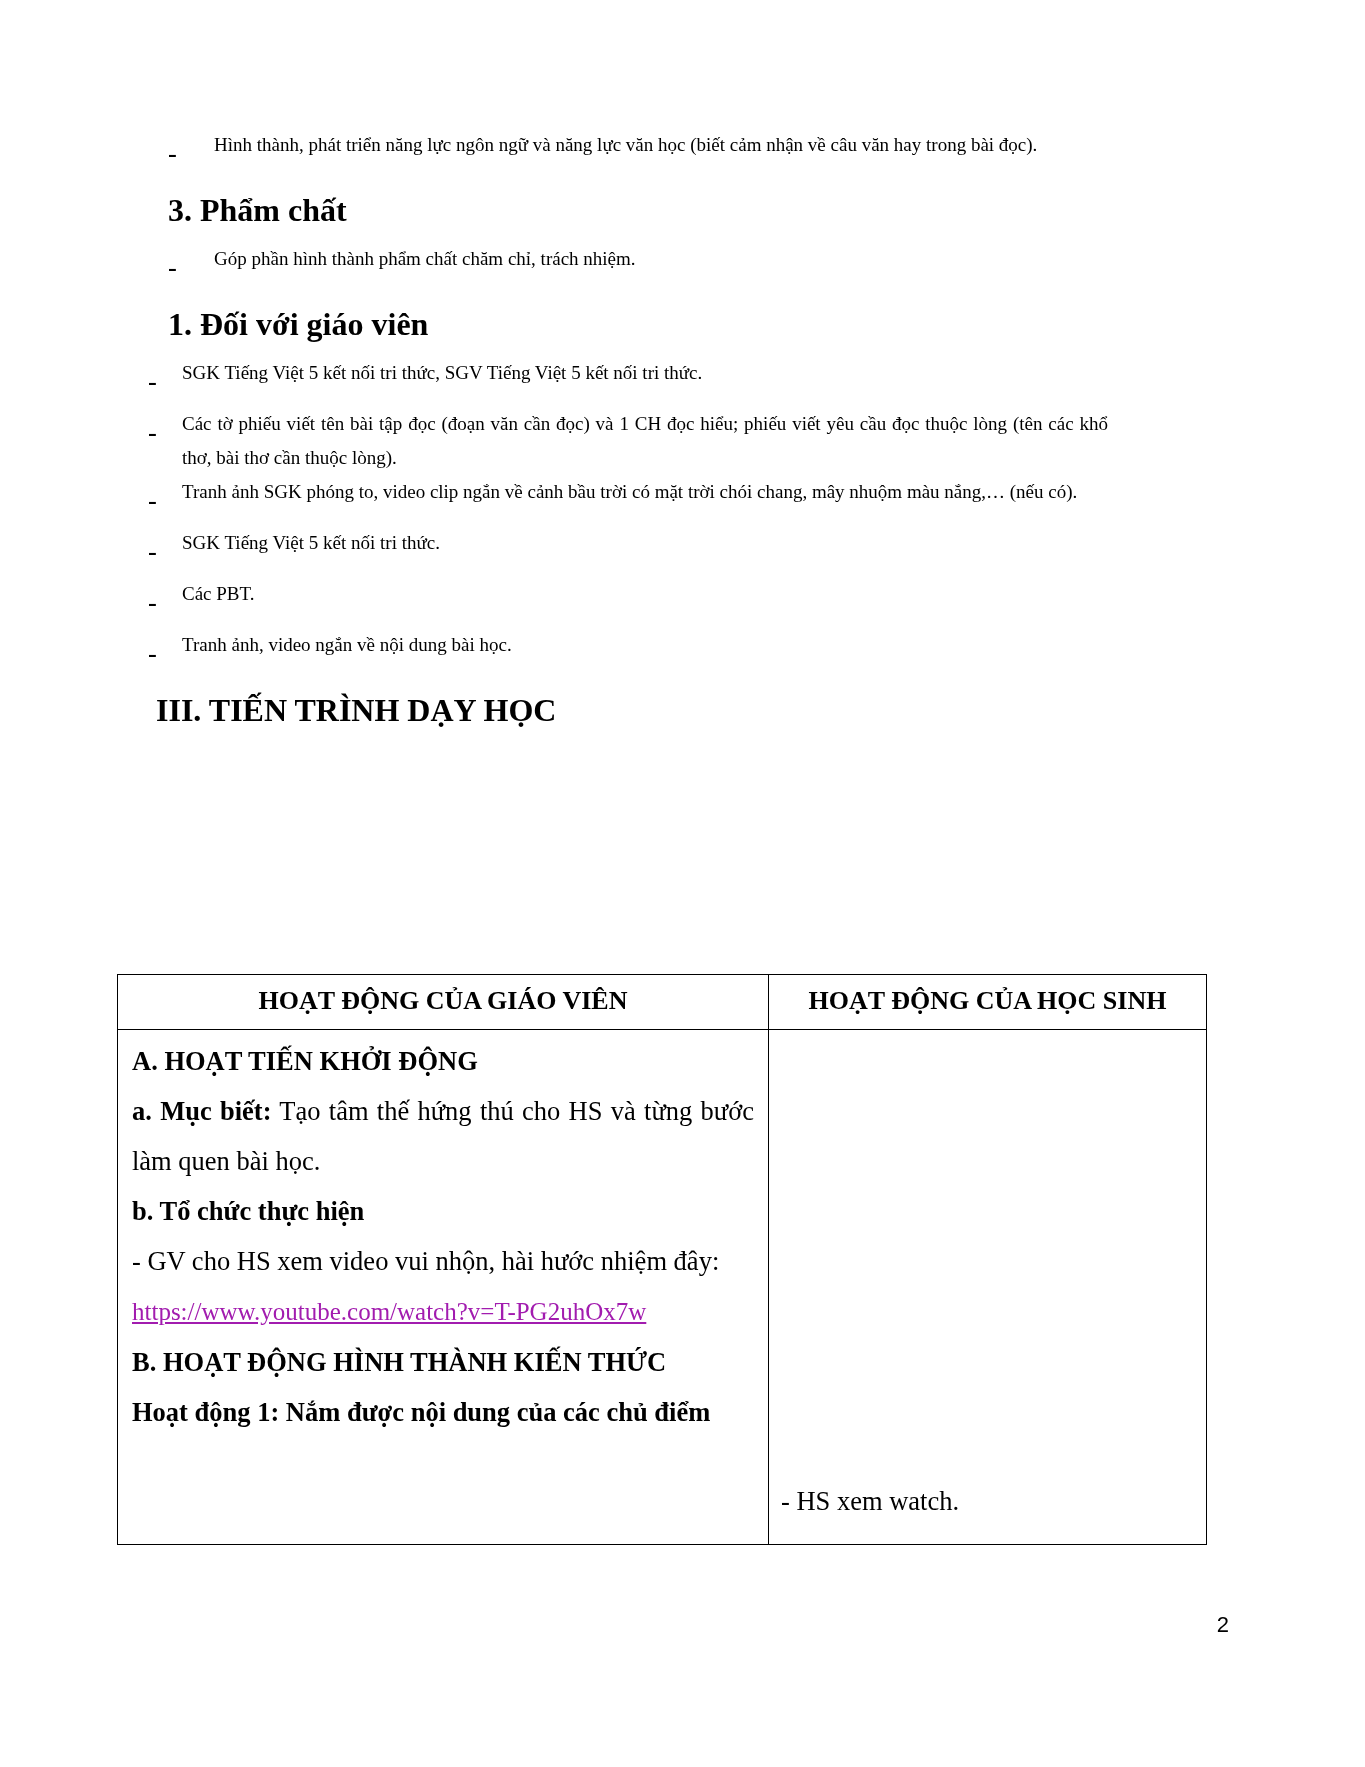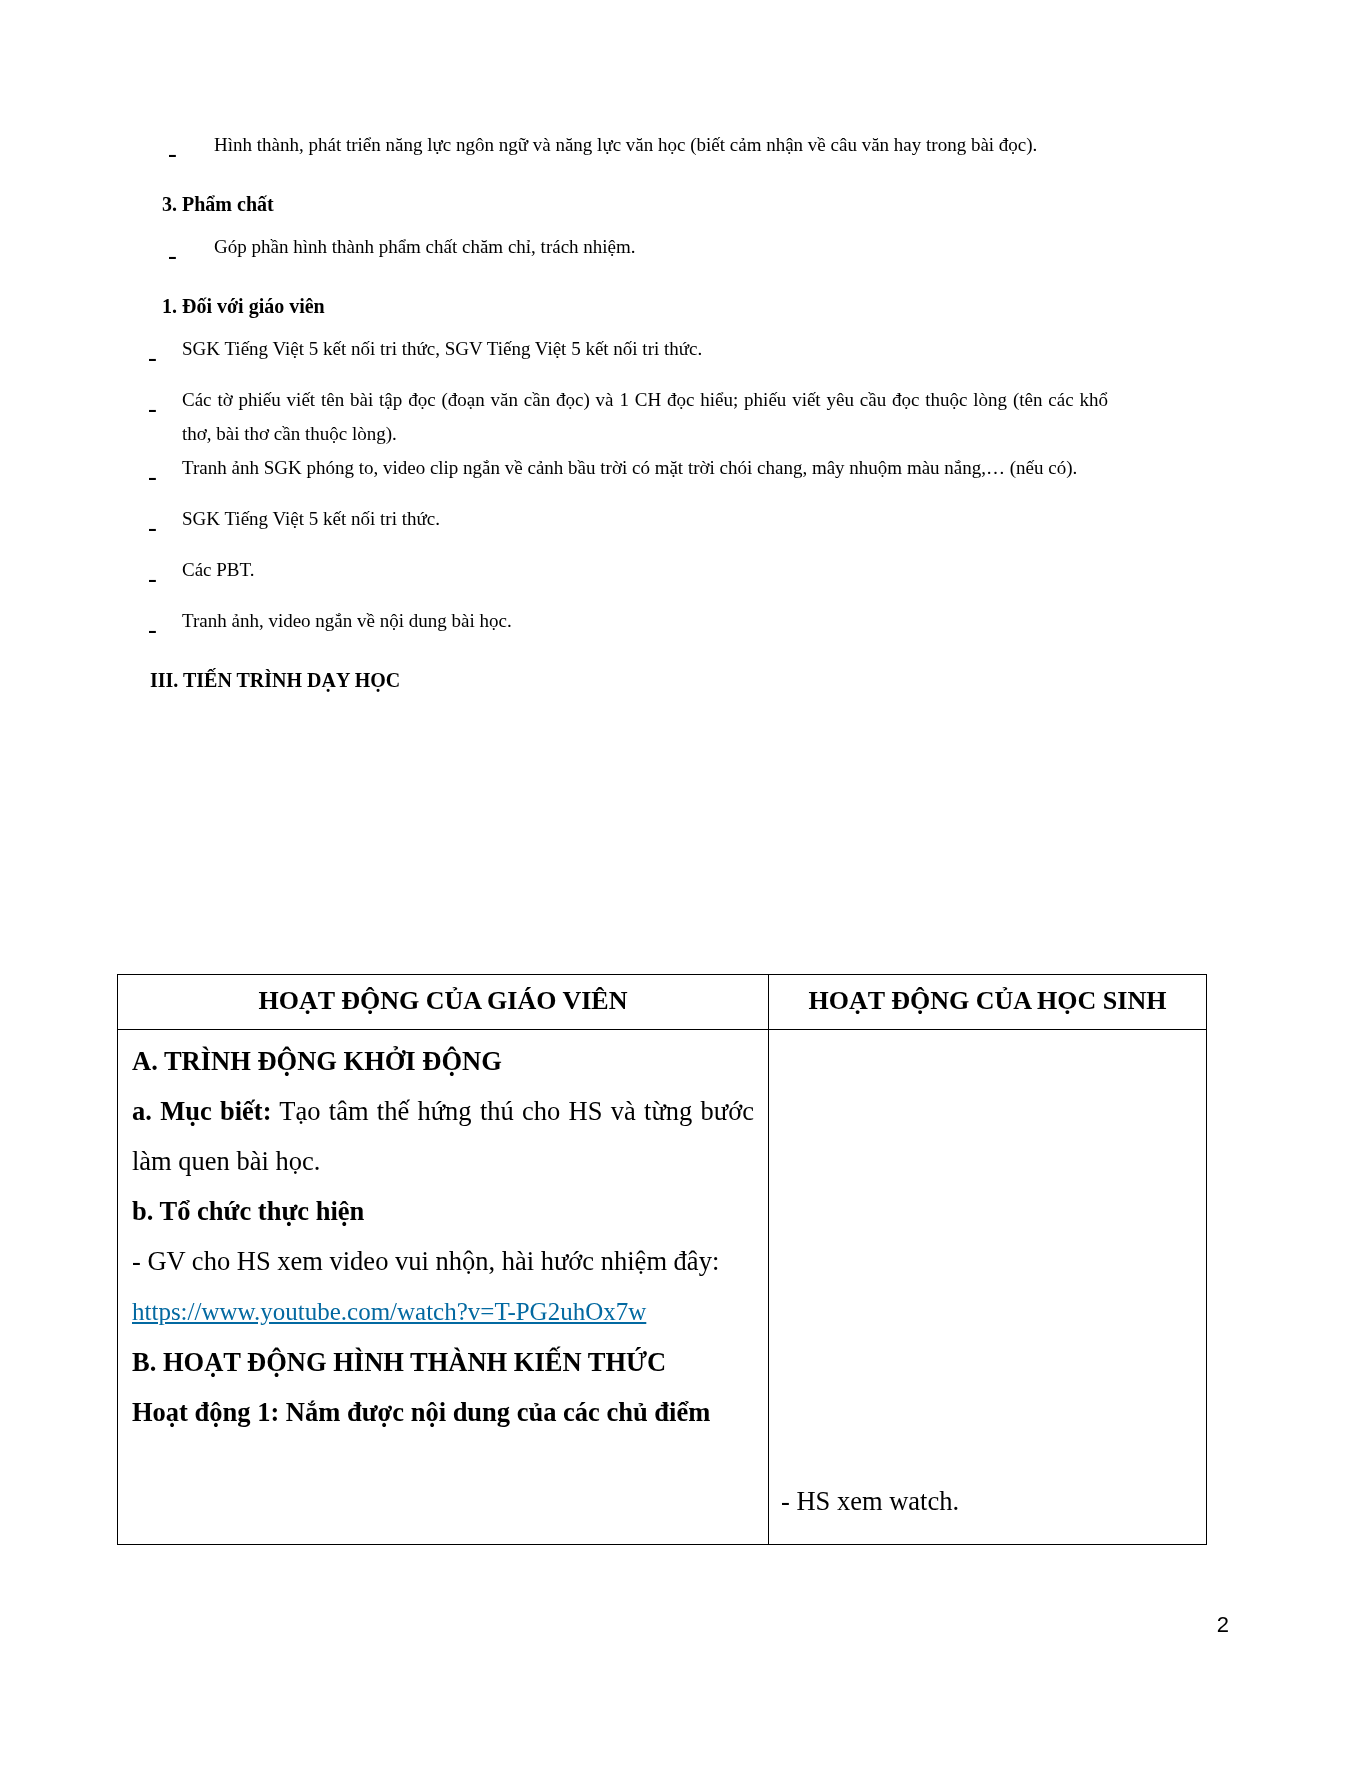--- a/index.html
+++ b/index.html
@@ -48,24 +48,24 @@
     padding-left: 20px;
   }
   .bullet-text {
     flex: 1 1 auto;
     font-size: 19px;
     line-height: 34px;
     text-align: justify;
     text-justify: inter-word;
   }
   .heading {
-    font-size: 20px;
+    font-size: 32px;
     line-height: 51px;
     font-weight: bold;
-    margin: 0;
+    margin: 6px;
   }
   .heading.sub {
     padding-left: 14px;
   }
   .heading.main {
     padding-left: 2px;
   }
 
   
   .proc-table {
@@ -106,21 +106,21 @@
   .cell-p.bold {
     font-weight: bold;
   }
   .cell-p.nojust {
     text-align: left;
   }
   .lbl-bold {
     font-weight: bold;
   }
   .link {
-    color: #0369a1;
+    color: #a21caf;
     text-decoration: underline;
     font-size: 25px;
     line-height: 50px;
     word-break: break-all;
     display: inline-block;
   }
 
   .page-number {
     position: absolute;
     right: 136px;
@@ -192,21 +192,21 @@
       <tr>
         <th>HOẠT ĐỘNG CỦA GIÁO VIÊN</th>
         <th>HOẠT ĐỘNG CỦA HỌC SINH</th>
       </tr>
     </thead>
     <tbody>
       <tr>
         <td>
           <div class="cell-inner">
 
-            <p class="cell-p bold">A. TRÌNH ĐỘNG KHỞI ĐỘNG</p>
+            <p class="cell-p bold">A. HOẠT TIẾN KHỞI ĐỘNG</p>
 
             <p class="cell-p"><span class="lbl-bold">a. Mục biết:</span><span> Tạo tâm thế hứng thú cho HS và từng bước làm quen bài học.</span></p>
 
             <p class="cell-p bold">b. Tổ chức thực hiện</p>
 
             <p class="cell-p">- GV cho HS xem video vui nhộn, hài hước nhiệm đây:</p>
 
             <p class="cell-p nojust"><a class="link" href="#">https://www.youtube.com/watch?v=T-PG2uhOx7w</a></p>
 
             <p class="cell-p bold nojust">B. HOẠT ĐỘNG HÌNH THÀNH KIẾN THỨC</p>

